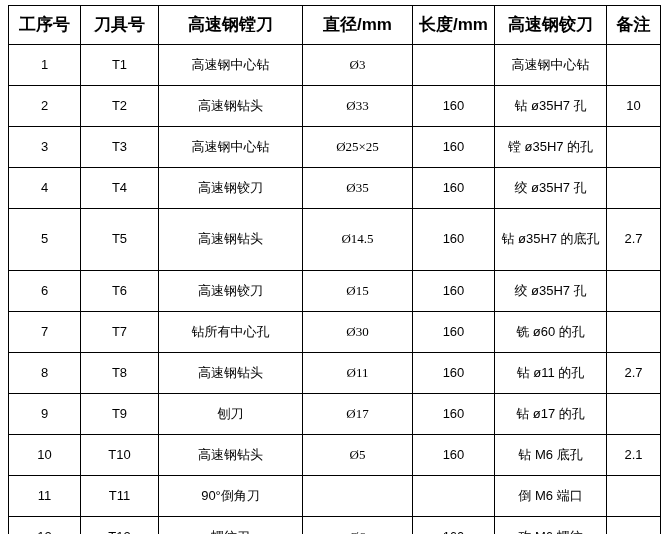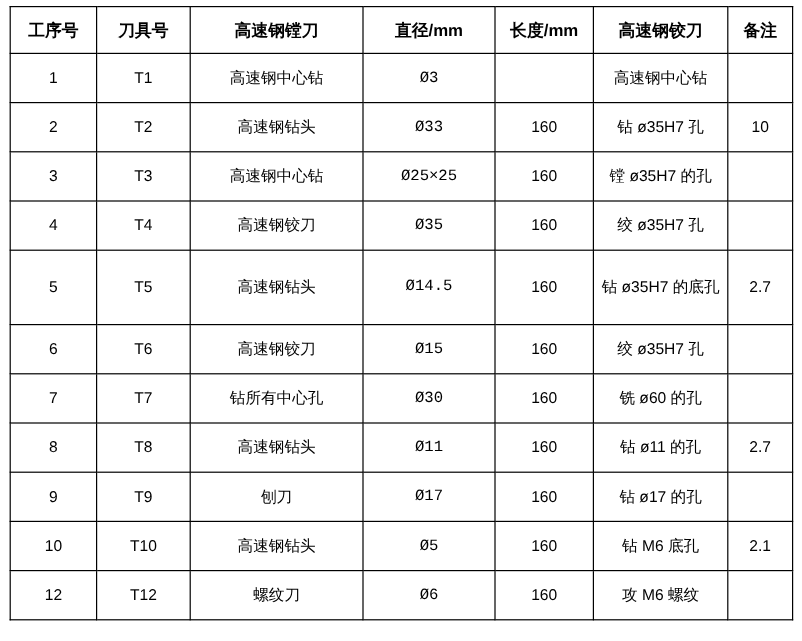--- a/index.html
+++ b/index.html
@@ -29,40 +29,40 @@
     border: 1px solid #000000;
     text-align: center;
     vertical-align: middle;
     font-size: 13px;
     line-height: 1.45;
     padding: 3px 2px;
     word-break: break-all;
   }
   table.tool-table thead td {
     font-weight: bold;
-    font-size: 14px;
+    font-size: 17px;
     height: 32px;
   }
   table.tool-table tbody td {
     height: 34px;
   }
   
   col.c0 { width: 72px; }
   col.c1 { width: 78px; }
   col.c2 { width: 144px; }
   col.c3 { width: 110px; }
   col.c4 { width: 82px; }
   col.c5 { width: 112px; }
   col.c6 { width: 54px; }
 
   .num { font-family: "Liberation Sans", sans-serif; }
   .unitcell { white-space: nowrap; }
   .tall { height: 62px; }
   .wrap2 { line-height: 1.55; }
-  .mono-dia { font-family: Liberation Mono, monospace; letter-spacing: 0px; }
+  .mono-dia { font-family: Liberation Serif, serif; letter-spacing: 0px; }
 </style>
 </head>
 <body>
 
 <div class="sheet">
   <table class="tool-table">
     <colgroup>
       <col class="c0">
         <col class="c1">
         <col class="c2">
@@ -167,20 +167,29 @@
       <tr>
         <td class="num">10</td>
         <td class="num">T10</td>
         <td>高速钢钻头</td>
         <td class="mono-dia">Ø5</td>
         <td class="num">160</td>
         <td>钻 M6 底孔</td>
         <td class="num">2.1</td>
       </tr>
       <tr>
+        <td class="num">11</td>
+        <td class="num">T11</td>
+        <td>90°倒角刀</td>
+        <td class="mono-dia"></td>
+        <td class="num"></td>
+        <td>倒 M6 端口</td>
+        <td class="num"></td>
+      </tr>
+      <tr>
         <td class="num">12</td>
         <td class="num">T12</td>
         <td>螺纹刀</td>
         <td class="mono-dia">Ø6</td>
         <td class="num">160</td>
         <td>攻 M6 螺纹</td>
         <td class="num"></td>
       </tr>
     </tbody>
   </table>

